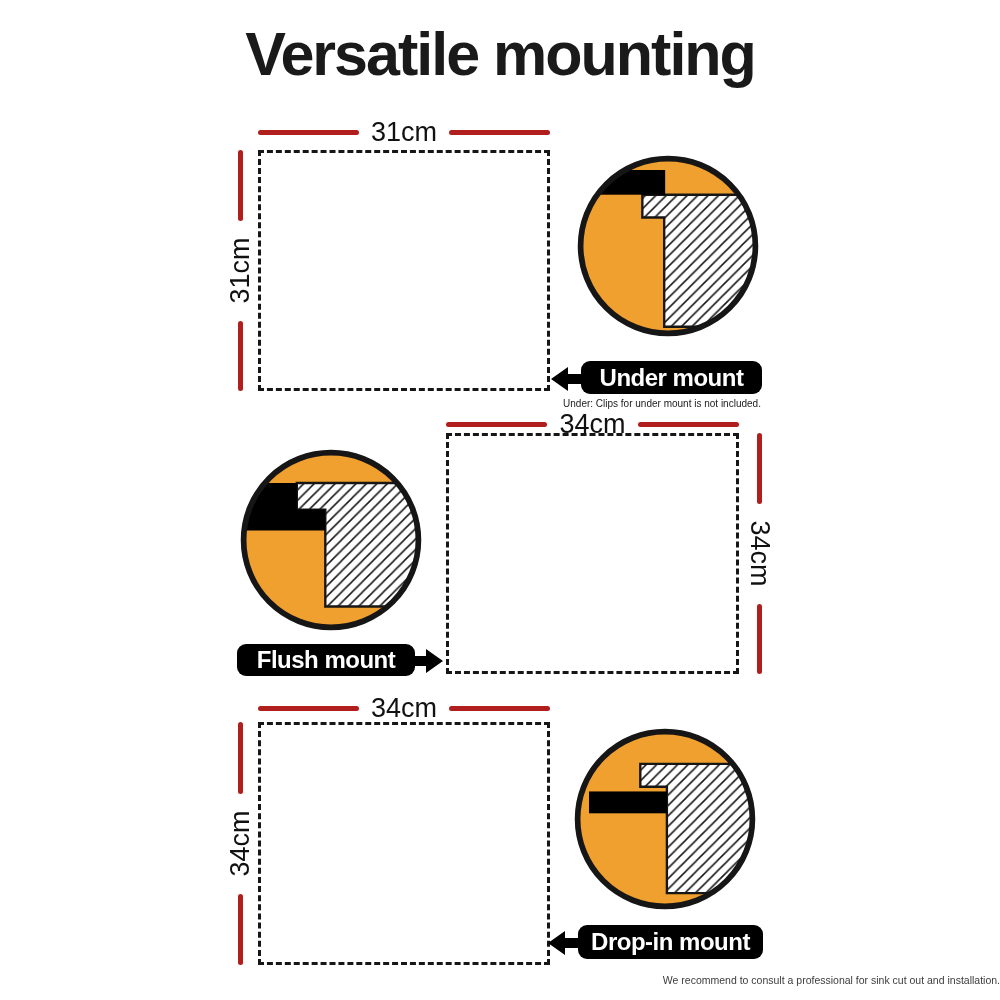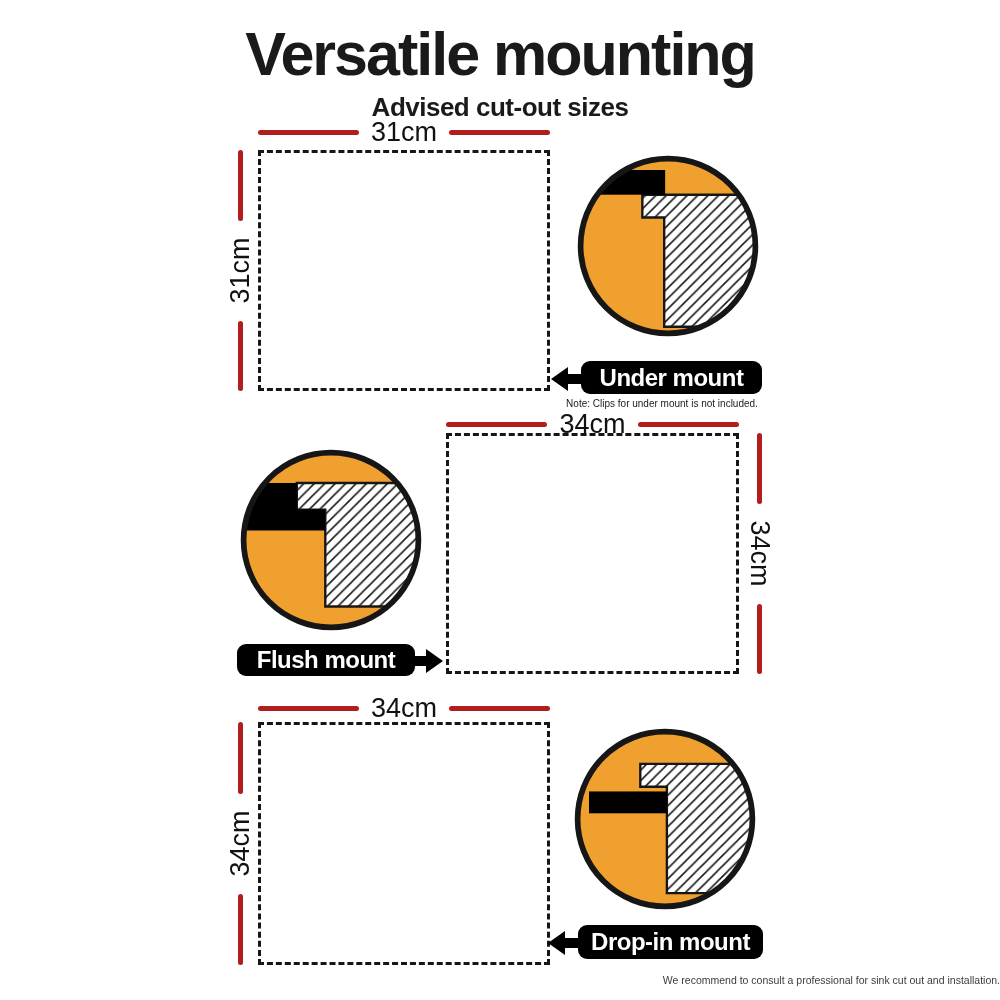--- a/index.html
+++ b/index.html
@@ -52,21 +52,20 @@
   .orange-fill{fill:var(--orange);}
   .ring{fill:none;stroke:var(--ink);stroke-width:6;}
   .hatch-outline{stroke:var(--ink);stroke-width:2.5;}
 </style>
 </head>
 <body>
 
 <div class="canvas">
 
   <div class="title">Versatile mounting</div>
-  <div class="subtitle">Advised cut-out sizes</div>
 
   <div class="hdim" style="left:258px;top:117px;width:292px;">
     <div class="dline"></div>
     <span class="dlabel">31cm</span>
     <div class="dline"></div>
   </div>
   <div class="vdim" style="left:223px;top:150px;height:241px;">
     <div class="dline"></div>
     <div class="vlabel-box">
       <span class="vlabel rot-ccw">31cm</span>
@@ -92,21 +91,21 @@
     </g>
     <circle r="92" class="ring"></circle>
   </svg>
 
   <svg class="arrow" style="left:551px;top:364px;" viewBox="0 0 30 30">
     <polygon points="0,15 17,3 17,10 30,10 30,20 17,20 17,27" fill="#000"></polygon>
   </svg>
   <div class="pill" style="left:581px;top:361px;width:181px;height:33px;">
     <span>Under mount</span>
   </div>
-  <div class="note" style="left:552px;top:398px;width:220px;">Note: Clips for under mount is not included.</div>
+  <div class="note" style="left:552px;top:398px;width:220px;">Under: Clips for under mount is not included.</div>
 
   <div class="hdim" style="left:446px;top:409px;width:293px;">
     <div class="dline"></div>
     <span class="dlabel">34cm</span>
     <div class="dline"></div>
   </div>
   <div class="vdim" style="left:742px;top:433px;height:241px;">
     <div class="dline"></div>
     <div class="vlabel-box">
       <span class="vlabel rot-cw">34cm</span>

